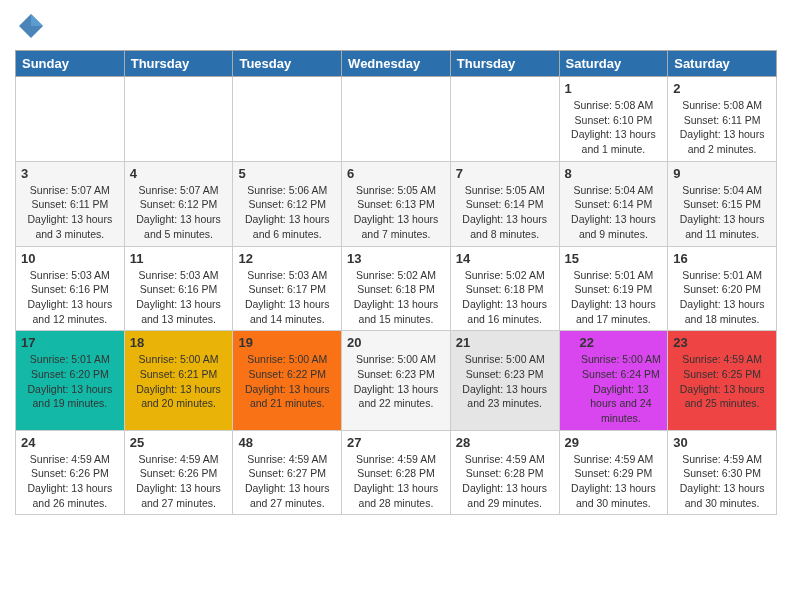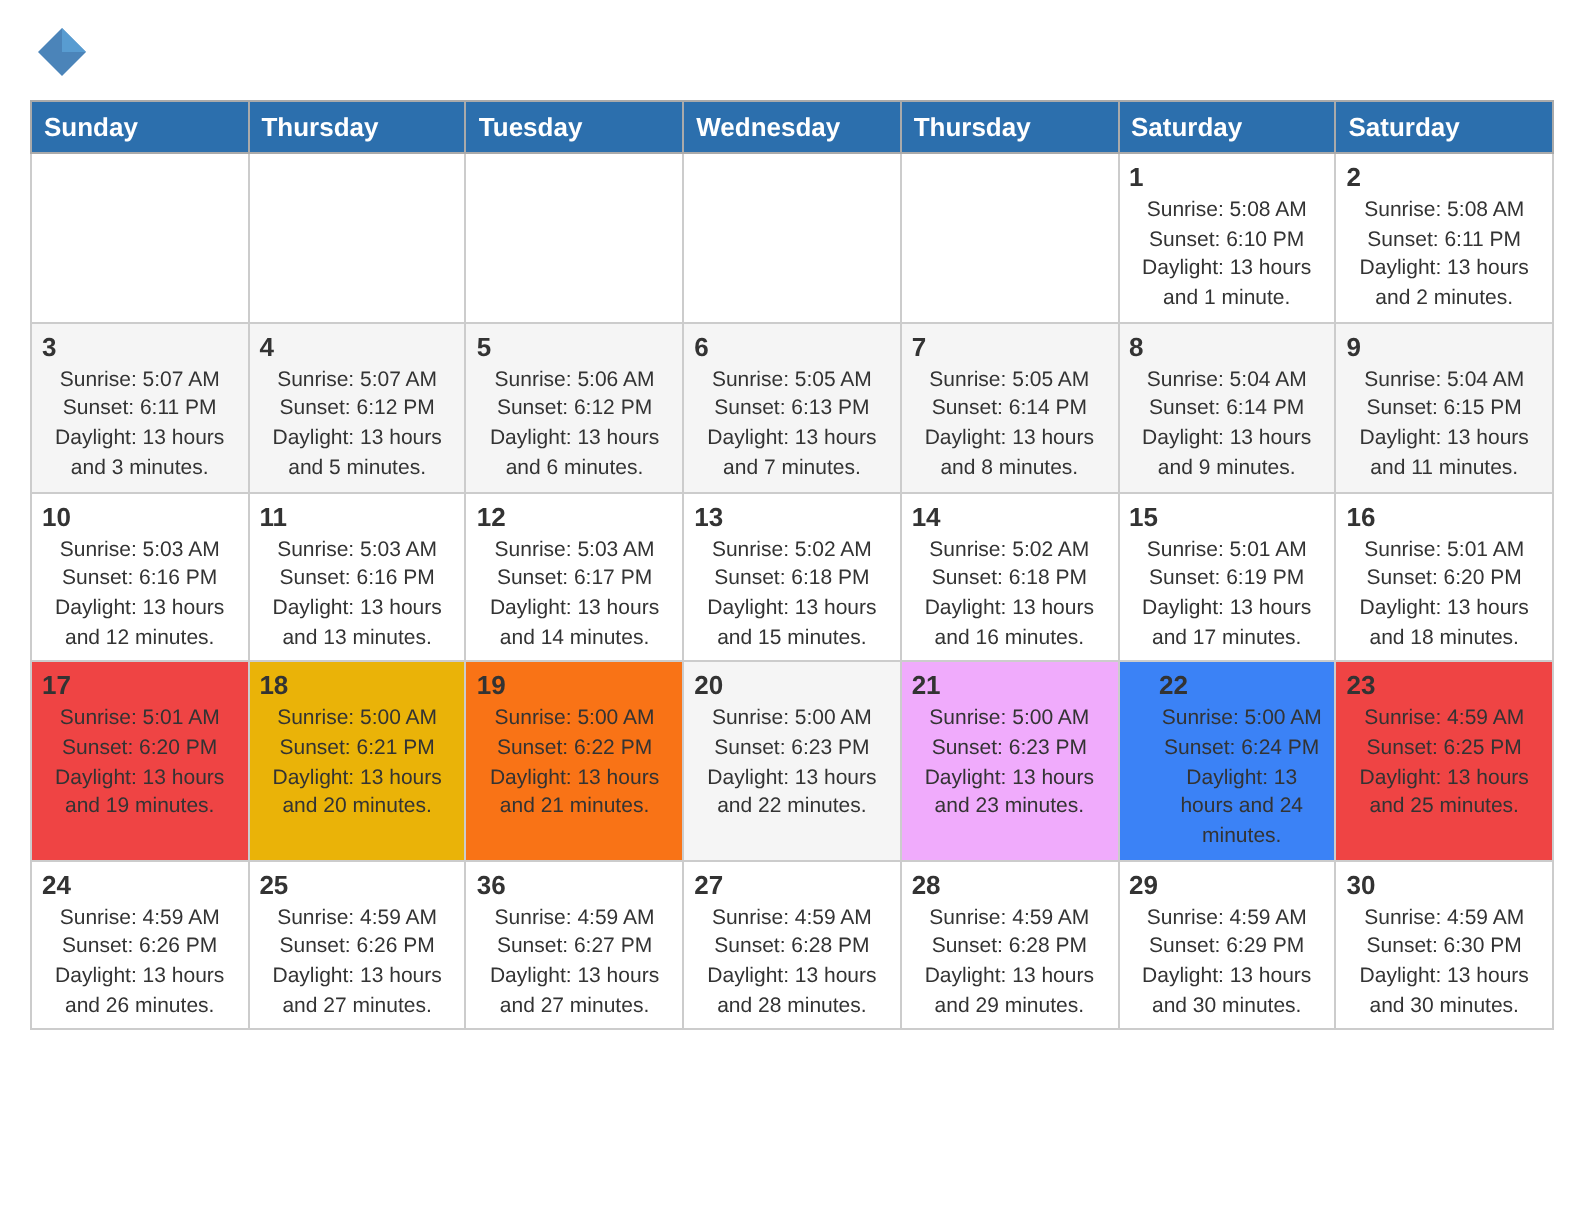--- a/index.html
+++ b/index.html
@@ -221,21 +221,21 @@
 Daylight: 13 hours and 17 minutes.</div>
         </td>
         <td>
           <span class="day-number">16</span>
           <div class="day-info" style="white-space: pre-line;">Sunrise: 5:01 AM
 Sunset: 6:20 PM
 Daylight: 13 hours and 18 minutes.</div>
         </td>
       </tr>
       <tr>
-        <td style="background: #ef4444; margin-top: 32px;">
+        <td style="background: #14b8a6; margin-top: 32px;">
           <span class="day-number">17</span>
           <div class="day-info" style="white-space: pre-line;">Sunrise: 5:01 AM
 Sunset: 6:20 PM
 Daylight: 13 hours and 19 minutes.</div>
         </td>
         <td style="background: #eab308;">
           <span class="day-number">18</span>
           <div class="day-info" style="white-space: pre-line;">Sunrise: 5:00 AM
 Sunset: 6:21 PM
 Daylight: 13 hours and 20 minutes.</div>
@@ -245,27 +245,27 @@
           <div class="day-info" style="white-space: pre-line;">Sunrise: 5:00 AM
 Sunset: 6:22 PM
 Daylight: 13 hours and 21 minutes.</div>
         </td>
         <td style="background: rgb(245, 245, 245);">
           <span class="day-number">20</span>
           <div class="day-info" style="white-space: pre-line;">Sunrise: 5:00 AM
 Sunset: 6:23 PM
 Daylight: 13 hours and 22 minutes.</div>
         </td>
-        <td style="background: #f0abfc;">
+        <td style="background: #e5e5e5;">
           <span class="day-number">21</span>
           <div class="day-info" style="white-space: pre-line;">Sunrise: 5:00 AM
 Sunset: 6:23 PM
 Daylight: 13 hours and 23 minutes.</div>
         </td>
-        <td style="background: #3b82f6; padding-left: 20px;">
+        <td style="background: #d946ef; padding-left: 20px;">
           <span class="day-number">22</span>
           <div class="day-info" style="white-space: pre-line;">Sunrise: 5:00 AM
 Sunset: 6:24 PM
 Daylight: 13 hours and 24 minutes.</div>
         </td>
         <td style="background: #ef4444;">
           <span class="day-number">23</span>
           <div class="day-info" style="white-space: pre-line;">Sunrise: 4:59 AM
 Sunset: 6:25 PM
 Daylight: 13 hours and 25 minutes.</div>
@@ -278,21 +278,21 @@
 Sunset: 6:26 PM
 Daylight: 13 hours and 26 minutes.</div>
         </td>
         <td>
           <span class="day-number">25</span>
           <div class="day-info" style="white-space: pre-line;">Sunrise: 4:59 AM
 Sunset: 6:26 PM
 Daylight: 13 hours and 27 minutes.</div>
         </td>
         <td>
-          <span class="day-number">36</span>
+          <span class="day-number">48</span>
           <div class="day-info" style="white-space: pre-line;">Sunrise: 4:59 AM
 Sunset: 6:27 PM
 Daylight: 13 hours and 27 minutes.</div>
         </td>
         <td>
           <span class="day-number">27</span>
           <div class="day-info" style="white-space: pre-line;">Sunrise: 4:59 AM
 Sunset: 6:28 PM
 Daylight: 13 hours and 28 minutes.</div>
         </td>

